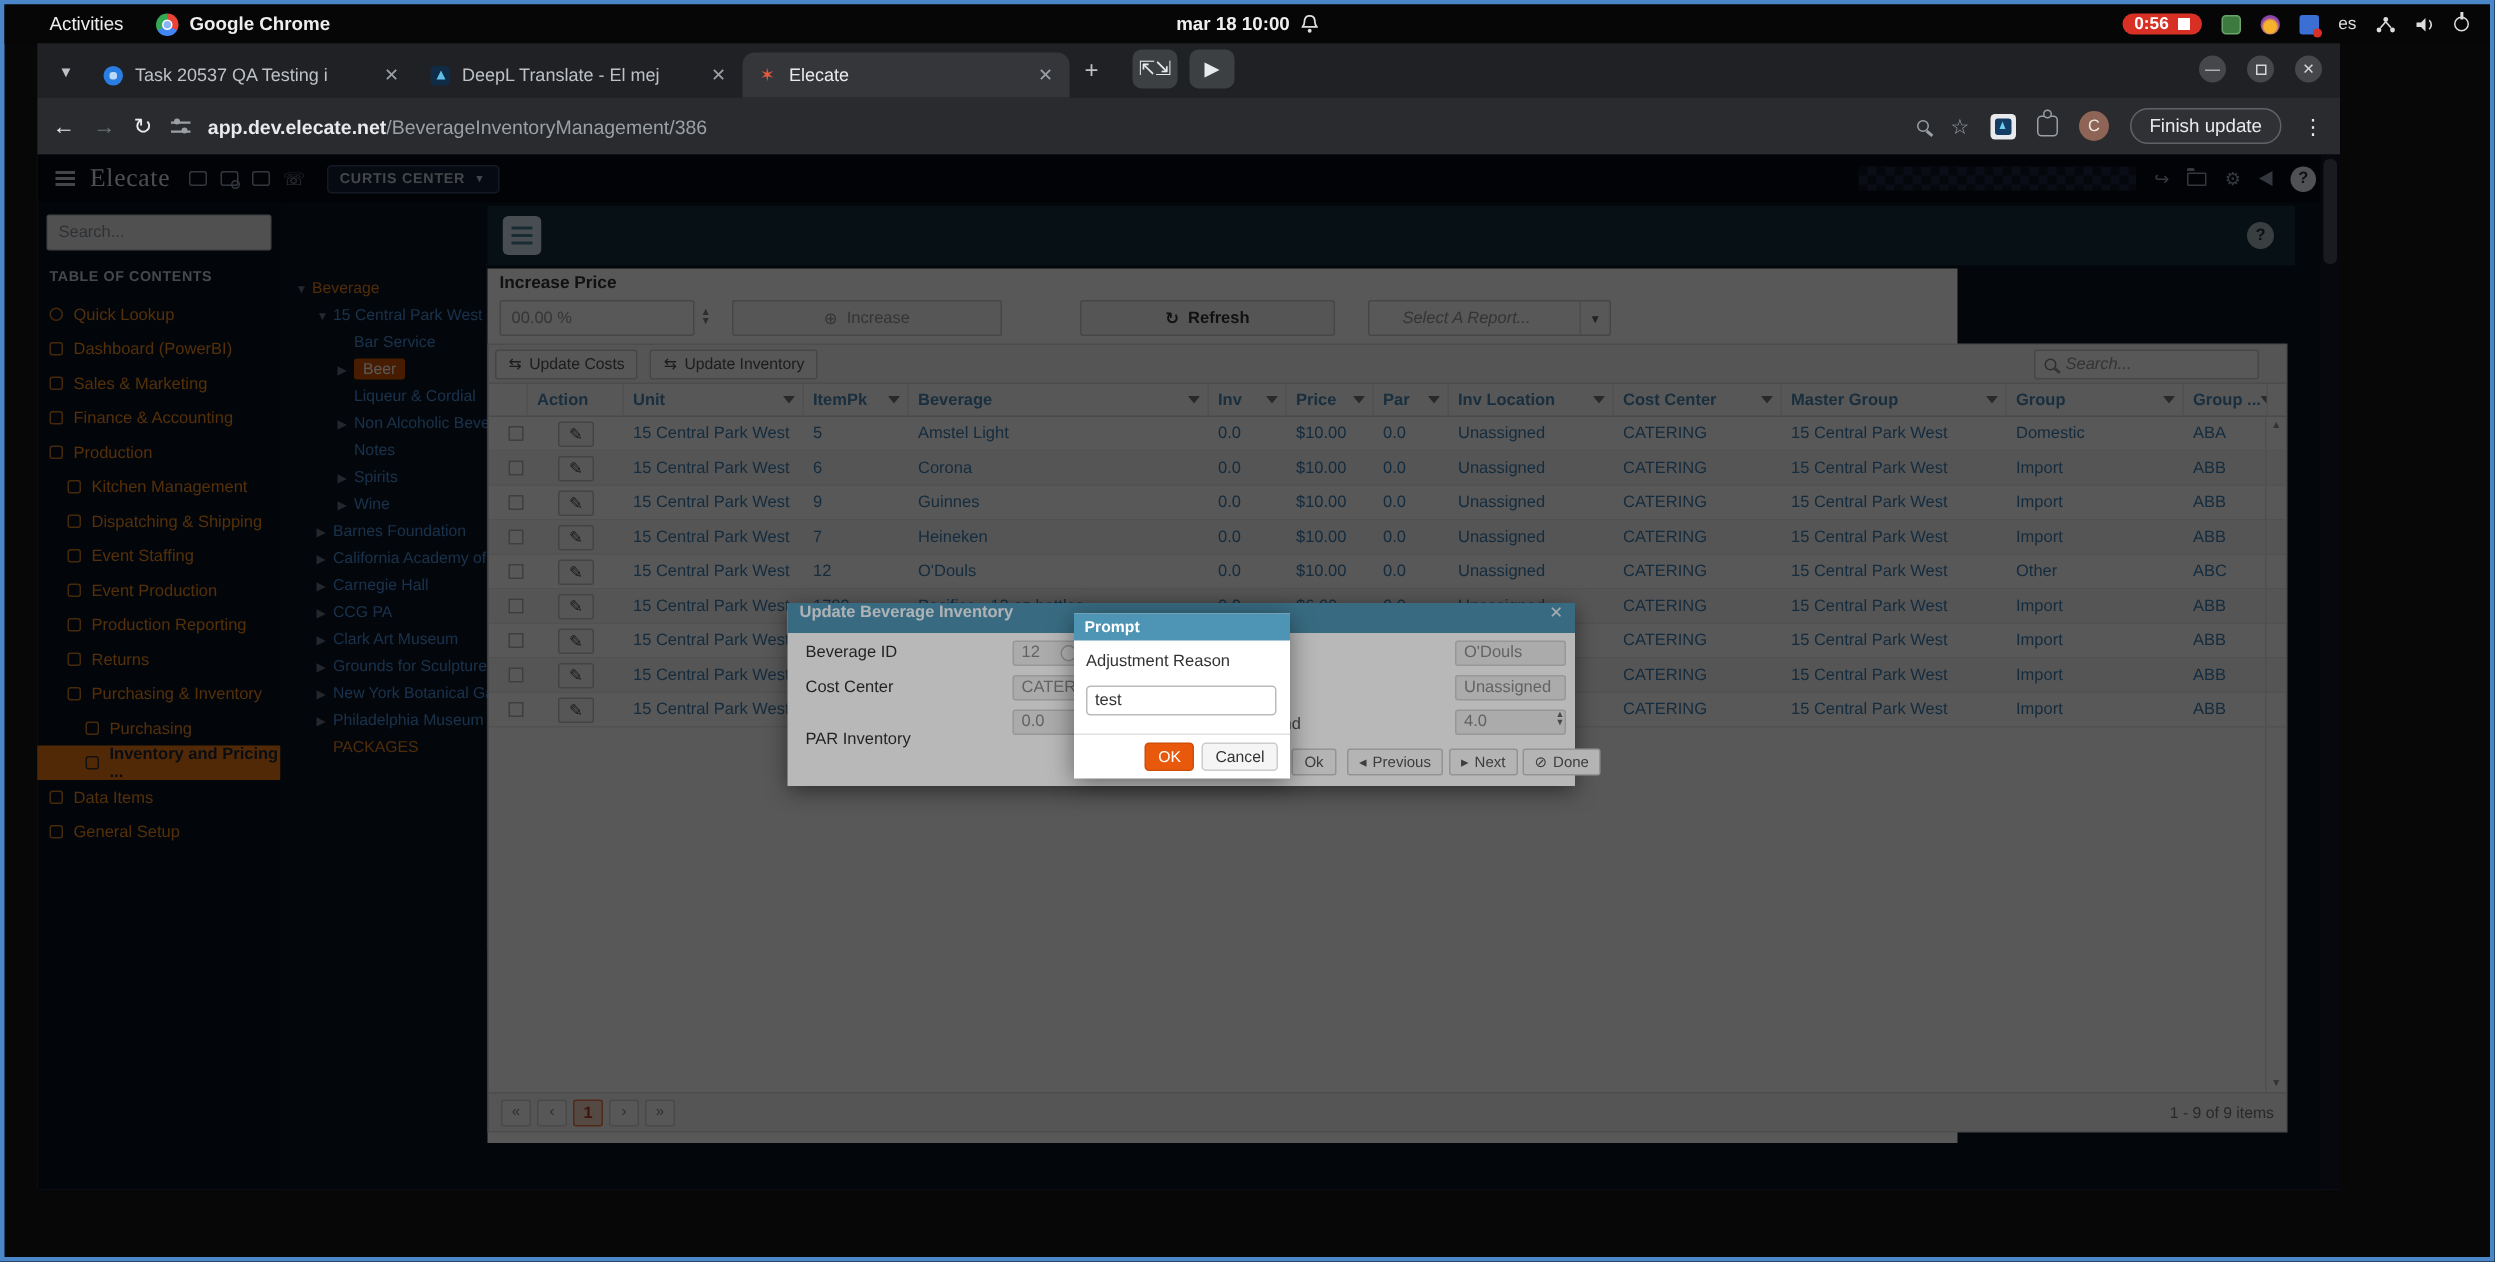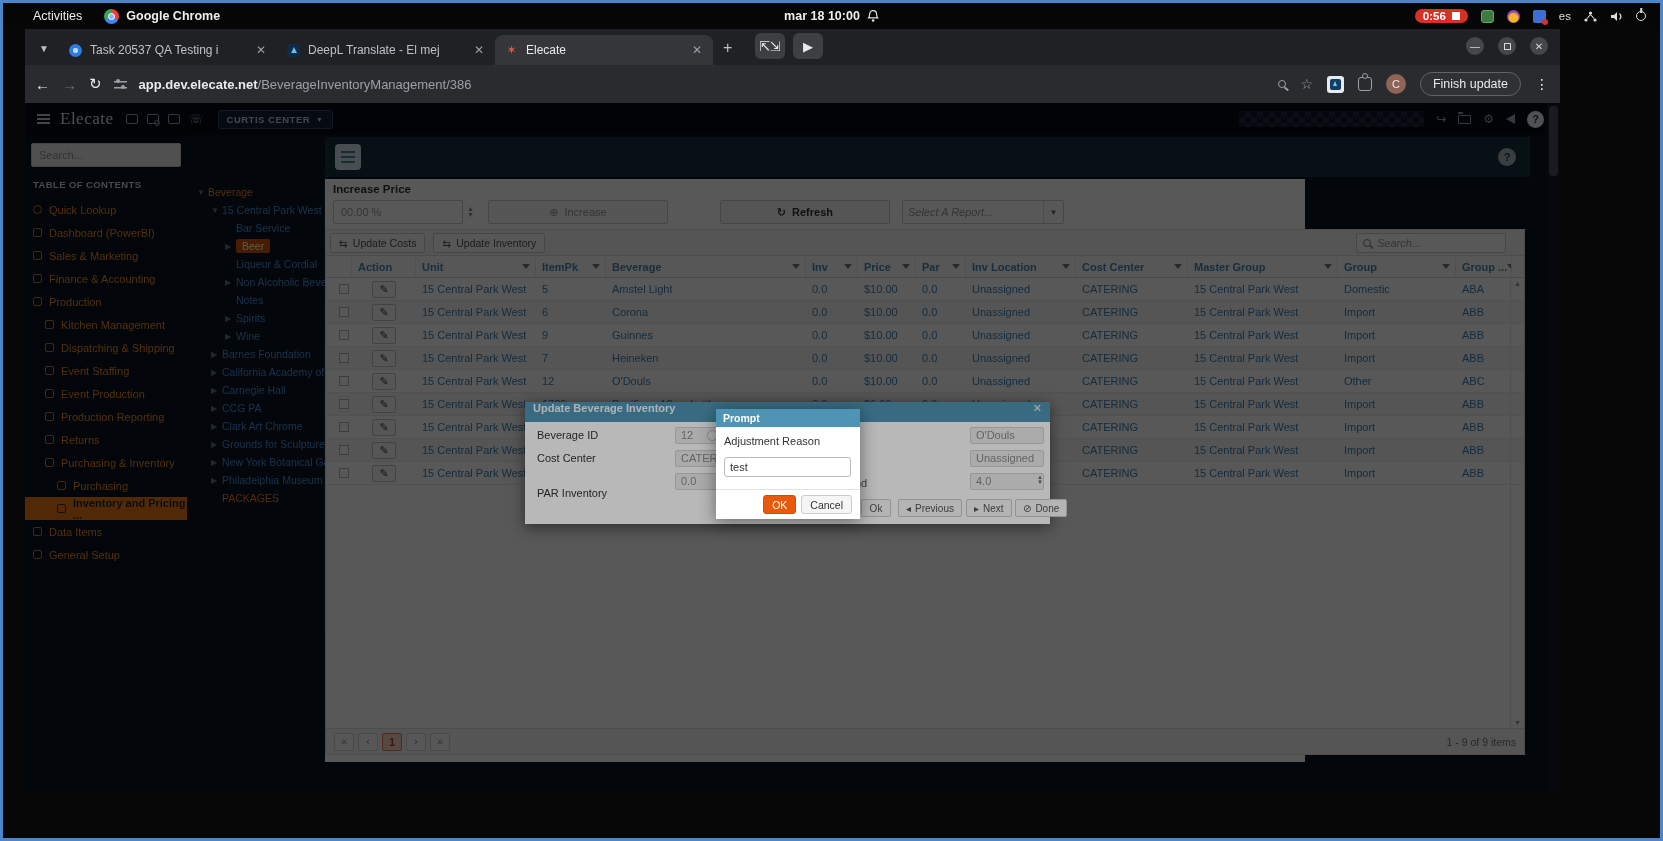--- a/index.html
+++ b/index.html
@@ -131,22 +131,22 @@
     font-size:11px; color:#333; }
   .ip-label { position:absolute; left:8px; top:4px; font-weight:bold; font-size:11.5px; color:#333; }
   .ip-row { position:absolute; left:8px; top:20px; height:26px; display:flex; align-items:center; }
   .pct-input { width:130px; height:24px; border:1px solid #ccc; border-radius:2px; background:#fff;
     color:#9a9a9a; line-height:22px; padding-left:7px; }
   .spin { display:flex; flex-direction:column; justify-content:center; color:#888; font-size:7px; line-height:6px; margin-left:4px; }
   .btn { height:24px; border:1px solid #ccc; border-radius:2px; background:#f7f7f7;
     display:flex; align-items:center; justify-content:center; gap:6px; color:#333; }
   .btn.inc { width:180px; margin-left:14px; color:#9a9a9a; background:#fafafa; }
   .btn.ref { width:170px; margin-left:52px; font-weight:bold; }
-  .report-combo { width:162px; height:24px; border:1px solid #ccc; border-radius:2px; margin-left:12px;
-    display:flex; align-items:center; color:#999; font-style:italic; padding-left:5px; background:#fff; }
+  .report-combo { width:162px; height:24px; border:1px solid #ccc; border-radius:2px; margin-left:22px;
+    display:flex; align-items:center; color:#999; font-style:italic; padding-left:22px; background:#fff; }
   .report-combo .dd { margin-left:auto; width:20px; height:22px; border-left:1px solid #ddd;
     display:flex; align-items:center; justify-content:center; color:#666; font-size:8px; font-style:normal; }
   
   .grid { position:absolute; left:0px; top:50px; width:1200px; height:526px; border:1px solid #ddd; display:flex; flex-direction:column; }
   .g-toolbar { height:26px; background:#f6f6f6; border-bottom:1px solid #ddd; display:flex; align-items:center; gap:8px; padding-left:4px; }
   .g-btn { height:20px; border:1px solid #ccc; border-radius:2px; background:#fcfcfc; color:#555;
     display:flex; align-items:center; gap:5px; padding:0 8px; font-size:10.5px; }
   .g-search { margin-left:auto; margin-right:18px; width:150px; height:20px; border:1px solid #ccc; border-radius:2px;
     display:flex; align-items:center; gap:6px; padding-left:6px; color:#999; font-style:italic; background:#fff; }
   .g-head { height:22px; display:flex; border-bottom:1px solid #d8d8d8; background:#fdfdfd; }
@@ -449,21 +449,21 @@
           <div class="tnode" style="padding-left: 16px;">
             <span class="arr">▶</span>
             <span class="lbl">Carnegie Hall</span>
           </div>
           <div class="tnode" style="padding-left: 16px;">
             <span class="arr">▶</span>
             <span class="lbl">CCG PA</span>
           </div>
           <div class="tnode" style="padding-left: 16px;">
             <span class="arr">▶</span>
-            <span class="lbl">Clark Art Chrome</span>
+            <span class="lbl">Clark Art Museum</span>
           </div>
           <div class="tnode" style="padding-left: 16px;">
             <span class="arr">▶</span>
             <span class="lbl">Grounds for Sculpture</span>
           </div>
           <div class="tnode" style="padding-left: 16px;">
             <span class="arr">▶</span>
             <span class="lbl">New York Botanical Gard</span>
           </div>
           <div class="tnode" style="padding-left: 16px;">

